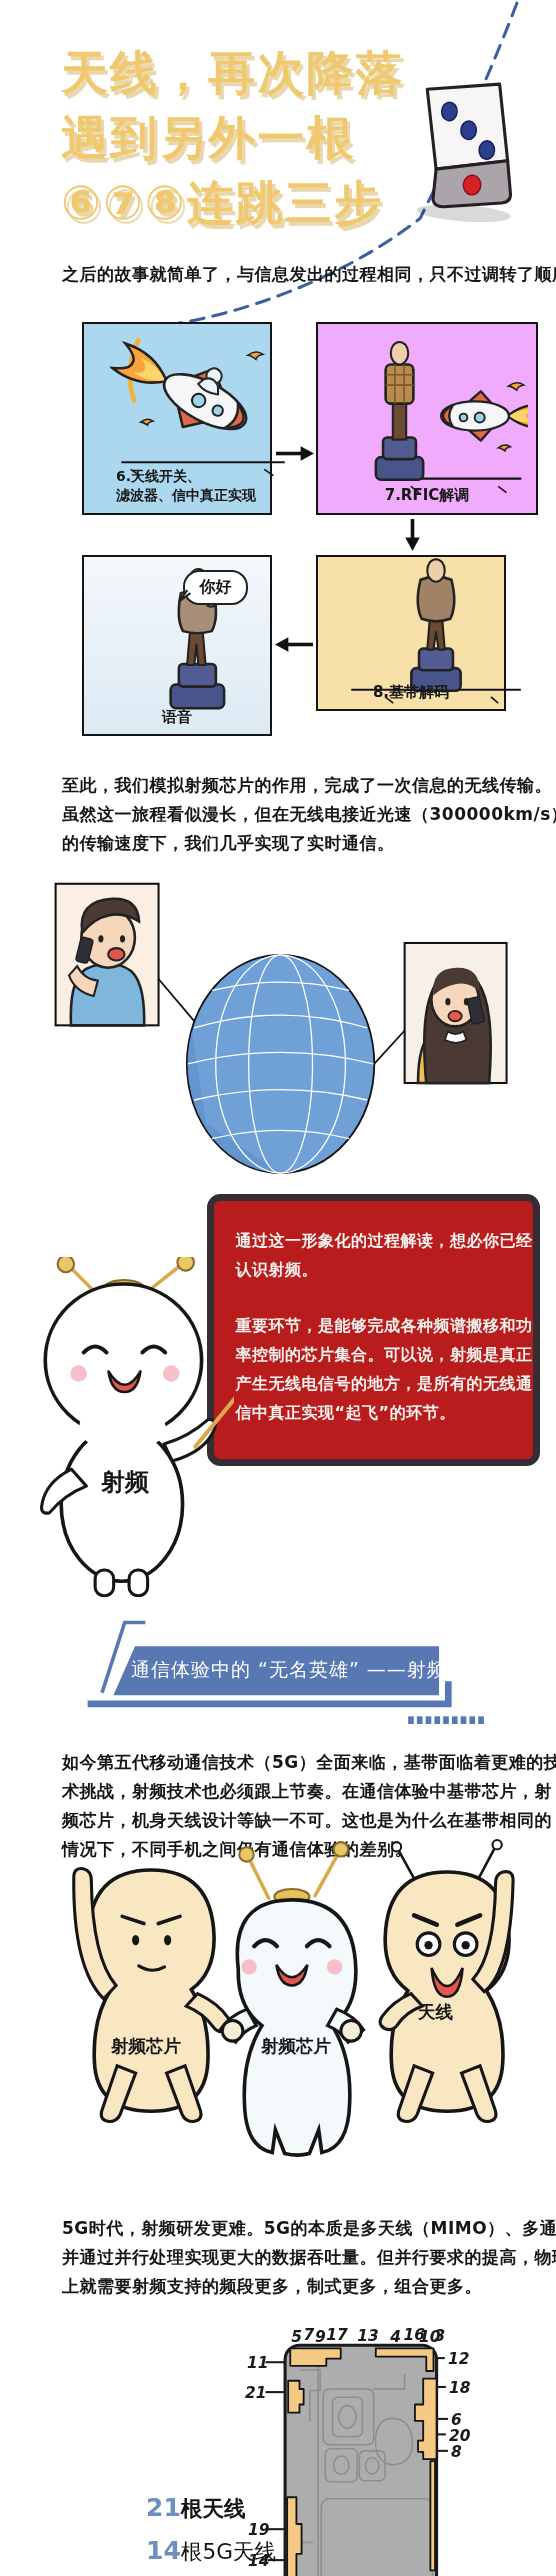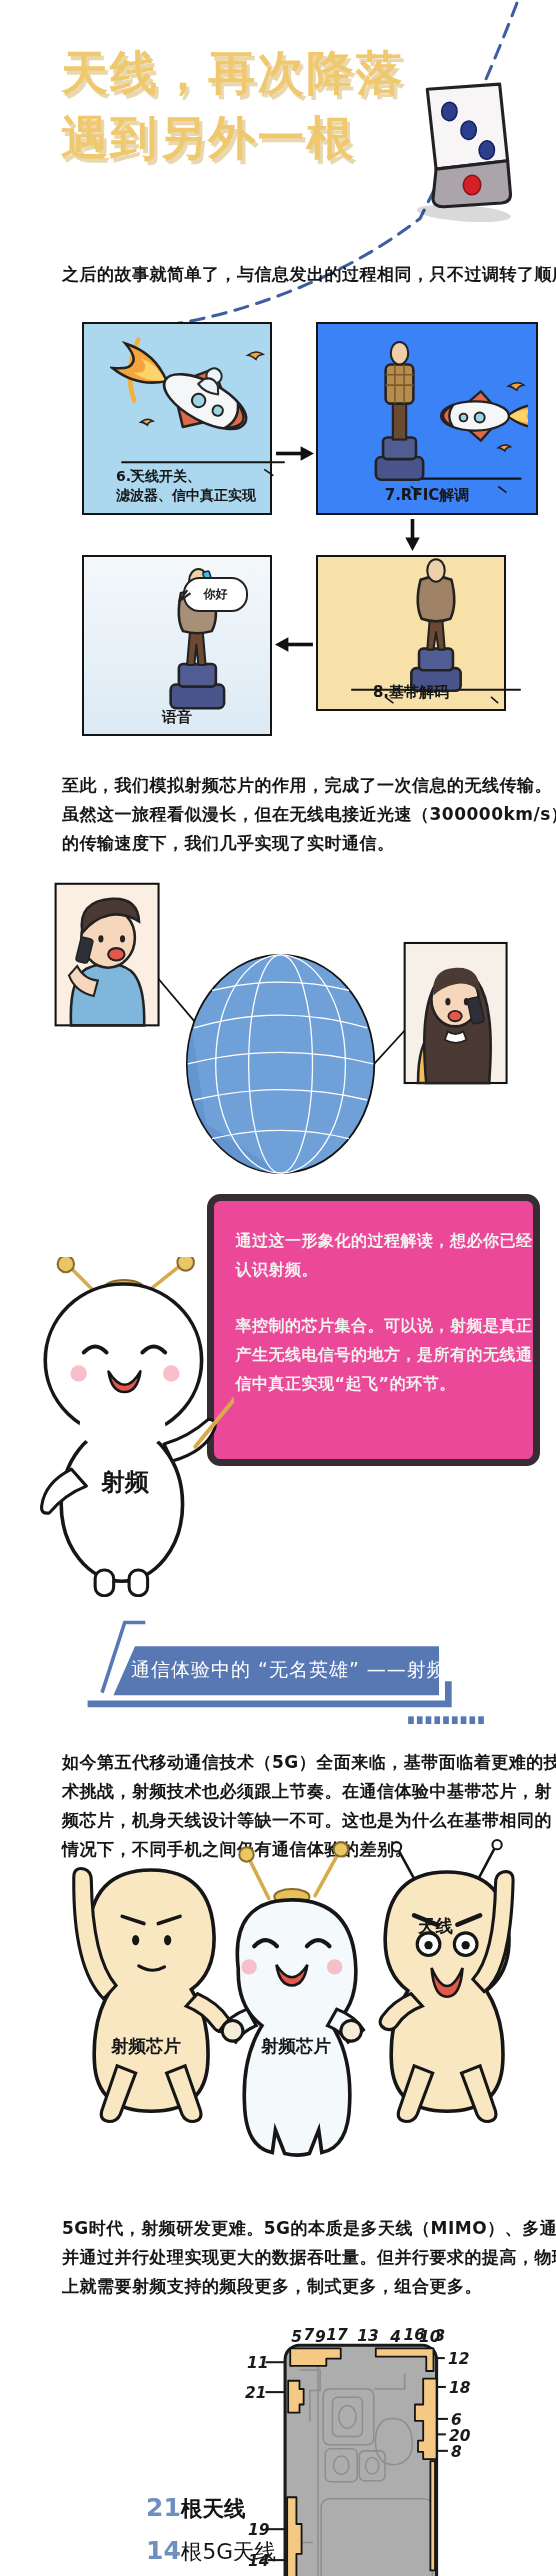--- a/index.html
+++ b/index.html
@@ -23,20 +23,21 @@
 
 <div id="page">
 
   <svg class="abs" style="left:0;top:0" width="556" height="340" viewBox="0 0 1080 660">
     <path d="M1004,6 C930,200 862,330 816,424 C660,545 470,608 334,630" fill="none" stroke="#3D5F9F" stroke-width="6" stroke-dasharray="26 18" stroke-linecap="round"></path>
   </svg>
 
   <div class="abs" style="left:61px;top:40px">
     <div class="title-line">天线，再次降落</div>
     <div class="title-line">遇到另外一根</div>
+    <div class="title-line">⑥⑦⑧连跳三步</div>
   </div>
 
   <svg class="abs" style="left:412px;top:76px" width="118" height="149" viewBox="0 0 230 290">
     <g transform="rotate(4 115 140)">
       <ellipse cx="110" cy="268" rx="92" ry="16" fill="rgba(0,0,0,0.15)"></ellipse>
       <path d="M22,32 L162,12 L188,160 L50,186 Z" fill="#F7F5F6" stroke="#222" stroke-width="6" stroke-linejoin="round"></path>
       <path d="M50,186 L188,160 L198,224 Q200,240 182,243 L70,258 Q52,260 48,246 Z" fill="#ABA5AB" stroke="#222" stroke-width="6" stroke-linejoin="round"></path>
       <ellipse cx="68" cy="72" rx="15" ry="18" fill="#2C3E8C" stroke="#14205e" stroke-width="3"></ellipse>
       <ellipse cx="108" cy="106" rx="15" ry="18" fill="#2C3E8C" stroke="#14205e" stroke-width="3"></ellipse>
       <ellipse cx="146" cy="142" rx="15" ry="18" fill="#2C3E8C" stroke="#14205e" stroke-width="3"></ellipse>
@@ -69,21 +70,21 @@
     </svg>
     <div class="caption" style="left:32px;bottom:28px">6.天线开关、</div>
     <div class="caption" style="left:32px;bottom:8.2px">滤波器、信中真正实现</div>
   </div>
 
   <svg class="abs" style="left:274px;top:442px" width="41" height="23" viewBox="0 0 80 44">
     <line x1="4" y1="22" x2="56" y2="22" stroke="#111" stroke-width="7"></line>
     <polygon points="52,8 78,22 52,36" fill="#111"></polygon>
   </svg>
 
-  <div class="panel" style="left:316px;top:322px;width:222px;height:193px;background:#3b82f6">
+  <div class="panel" style="left:316px;top:322px;width:222px;height:193px;background:#f0abfc">
     <svg width="184" height="188" viewBox="0 0 358 364">
       <line x1="95" y1="300" x2="345" y2="300" stroke="#141414" stroke-width="4"></line>
       <line x1="130" y1="315" x2="146" y2="327" stroke="#141414" stroke-width="3"></line>
       <line x1="300" y1="315" x2="316" y2="327" stroke="#141414" stroke-width="3"></line>
       <g transform="translate(108,0)">
         <rect x="-46" y="258" width="92" height="44" rx="10" fill="#49548A" stroke="#222" stroke-width="5"></rect>
         <rect x="-32" y="220" width="64" height="42" rx="8" fill="#515D92" stroke="#222" stroke-width="5"></rect>
         <rect x="-13" y="150" width="26" height="74" fill="#6B4A33" stroke="#222" stroke-width="4"></rect>
         <rect x="-27" y="78" width="54" height="76" rx="10" fill="#BA8B4F" stroke="#222" stroke-width="5"></rect>
         <path d="M-27,98 h54 M-27,118 h54 M-9,78 v76 M9,78 v76" stroke="#7a5a2e" stroke-width="3" fill="none"></path>
@@ -115,21 +116,21 @@
       <g transform="translate(170,0)">
         <rect x="-52" y="248" width="104" height="46" rx="10" fill="#49548A" stroke="#222" stroke-width="5"></rect>
         <rect x="-36" y="208" width="72" height="44" rx="8" fill="#515D92" stroke="#222" stroke-width="5"></rect>
         <path d="M-14,140 l-6,70 h14 l4,-40 l4,40 h14 l-6,-70 z" fill="#6B4A33" stroke="#222" stroke-width="4" stroke-linejoin="round"></path>
         <path d="M-32,70 q-10,50 4,74 q28,8 56,0 q14,-24 4,-74 q-32,-12 -64,0 z" fill="#A89078" stroke="#222" stroke-width="5"></path>
         <ellipse cx="2" cy="46" rx="18" ry="23" fill="#EDCFA9" stroke="#222" stroke-width="4"></ellipse>
         <rect x="14" y="28" width="13" height="28" rx="3" transform="rotate(-18 20 42)" fill="#35C2F0" stroke="#222" stroke-width="3"></rect>
         <path d="M30,66 q14,10 8,26 q-10,8 -20,2" fill="#A89078" stroke="#222" stroke-width="4"></path>
       </g>
     </svg>
-    <div class="bubble" style="left:99px;top:20px;width:61px;height:31px;border-radius:16.5px;font-size:12px">
+    <div class="bubble" style="left:99px;top:13px;width:61px;height:31px;border-radius:16.5px;font-size:16px">
       <span>你好</span>
     </div>
     <svg class="abs" style="left:92px;top:32px" width="15.5" height="13.4" viewBox="0 0 30 26">
       <path d="M22,2 L6,24 L28,8" fill="#fff" stroke="#222" stroke-width="4" stroke-linejoin="round"></path>
     </svg>
     <div class="caption" style="left:50%;transform:translateX(-50%);bottom:7.2px;font-size:15px">语音</div>
   </div>
 
   <svg class="abs" style="left:274px;top:633px" width="41" height="23" viewBox="0 0 80 44">
     <line x1="76" y1="22" x2="24" y2="22" stroke="#111" stroke-width="7"></line>
@@ -196,26 +197,27 @@
       <ellipse cx="884" cy="240" rx="46" ry="52" fill="#F6D7BC" stroke="#222" stroke-width="5"></ellipse>
       <path d="M842,232 q-6,-52 44,-54 q46,-2 46,46 q-22,-20 -48,-14 q-26,6 -42,22 z" fill="#4A3A33"></path>
       <ellipse cx="870" cy="244" rx="5" ry="7" fill="#222"></ellipse>
       <ellipse cx="906" cy="244" rx="5" ry="7" fill="#222"></ellipse>
       <ellipse cx="884" cy="272" rx="13" ry="10" fill="#E4574D" stroke="#222" stroke-width="3.5"></ellipse>
       <path d="M870,302 q14,10 30,0 l6,16 q-20,12 -42,0 z" fill="#fff" stroke="#222" stroke-width="3.5"></path>
       <rect x="912" y="236" width="24" height="50" rx="6" transform="rotate(-12 924 260)" fill="#2F2F38" stroke="#222" stroke-width="3"></rect>
     </g>
   </svg>
 
-  <div class="abs" style="left:207px;top:1194px;width:333px;height:272px;background:#ec4899;
+  <div class="abs" style="left:207px;top:1194px;width:333px;height:272px;background:#b91c1c;
        border:7.7px solid #352D33;border-radius:13.4px;box-sizing:border-box">
     <div style="padding:25px 5.2px 0 21.6px">
       <div class="board-text">通过这一形象化的过程解读，想必你已经</div>
       <div class="board-text">认识射频。</div>
       <div style="height:27px"></div>
+      <div class="board-text">重要环节，是能够完成各种频谱搬移和功</div>
       <div class="board-text">率控制的芯片集合。可以说，射频是真正</div>
       <div class="board-text">产生无线电信号的地方，是所有的无线通</div>
       <div class="board-text">信中真正实现“起飞”的环节。</div>
     </div>
   </div>
 
   <svg class="abs" style="left:18px;top:1257px" width="216" height="340" viewBox="0 0 420 660">
     <line x1="152" y1="70" x2="100" y2="18" stroke="#D9A94C" stroke-width="7" stroke-linecap="round"></line>
     <circle cx="93" cy="13" r="16" fill="#E8C764" stroke="#8a6a2a" stroke-width="4"></circle>
     <line x1="258" y1="62" x2="318" y2="14" stroke="#D9A94C" stroke-width="7" stroke-linecap="round"></line>
@@ -310,21 +312,21 @@
       <circle cx="452" cy="248" r="15" fill="#F6BFC9"></circle>
       <circle cx="618" cy="248" r="15" fill="#F6BFC9"></circle>
       <path d="M505,244 q30,48 60,0 q-6,40 -30,40 q-24,0 -30,-40 z" fill="#E4574D" stroke="#161616" stroke-width="5"></path>
     </g>
 
     <circle cx="420" cy="372" r="20" fill="#F6EDD9" stroke="#161616" stroke-width="6"></circle>
     <circle cx="650" cy="372" r="20" fill="#F6EDD9" stroke="#161616" stroke-width="6"></circle>
   </svg>
   <div class="trio-label" style="left:111px;top:2034px">射频芯片</div>
   <div class="trio-label" style="left:261px;top:2034px">射频芯片</div>
-  <div class="trio-label" style="left:418px;top:1914px">天线</div>
+  <div class="trio-label" style="left:418px;top:2000px">天线</div>
 
   <div class="abs" style="left:62px;top:2214px">
     <div class="para">5G时代，射频研发更难。5G的本质是多天线（MIMO）、多通道，</div>
     <div class="para">并通过并行处理实现更大的数据吞吐量。但并行要求的提高，物理</div>
     <div class="para">上就需要射频支持的频段更多，制式更多，组合更多。</div>
   </div>
 
   <svg class="abs" style="left:222px;top:2321px" width="289" height="438" viewBox="0 0 560 850">
 
     <rect x="122" y="47" width="294" height="740" rx="28" fill="#ADADAD" stroke="#1A1A1A" stroke-width="6"></rect>

